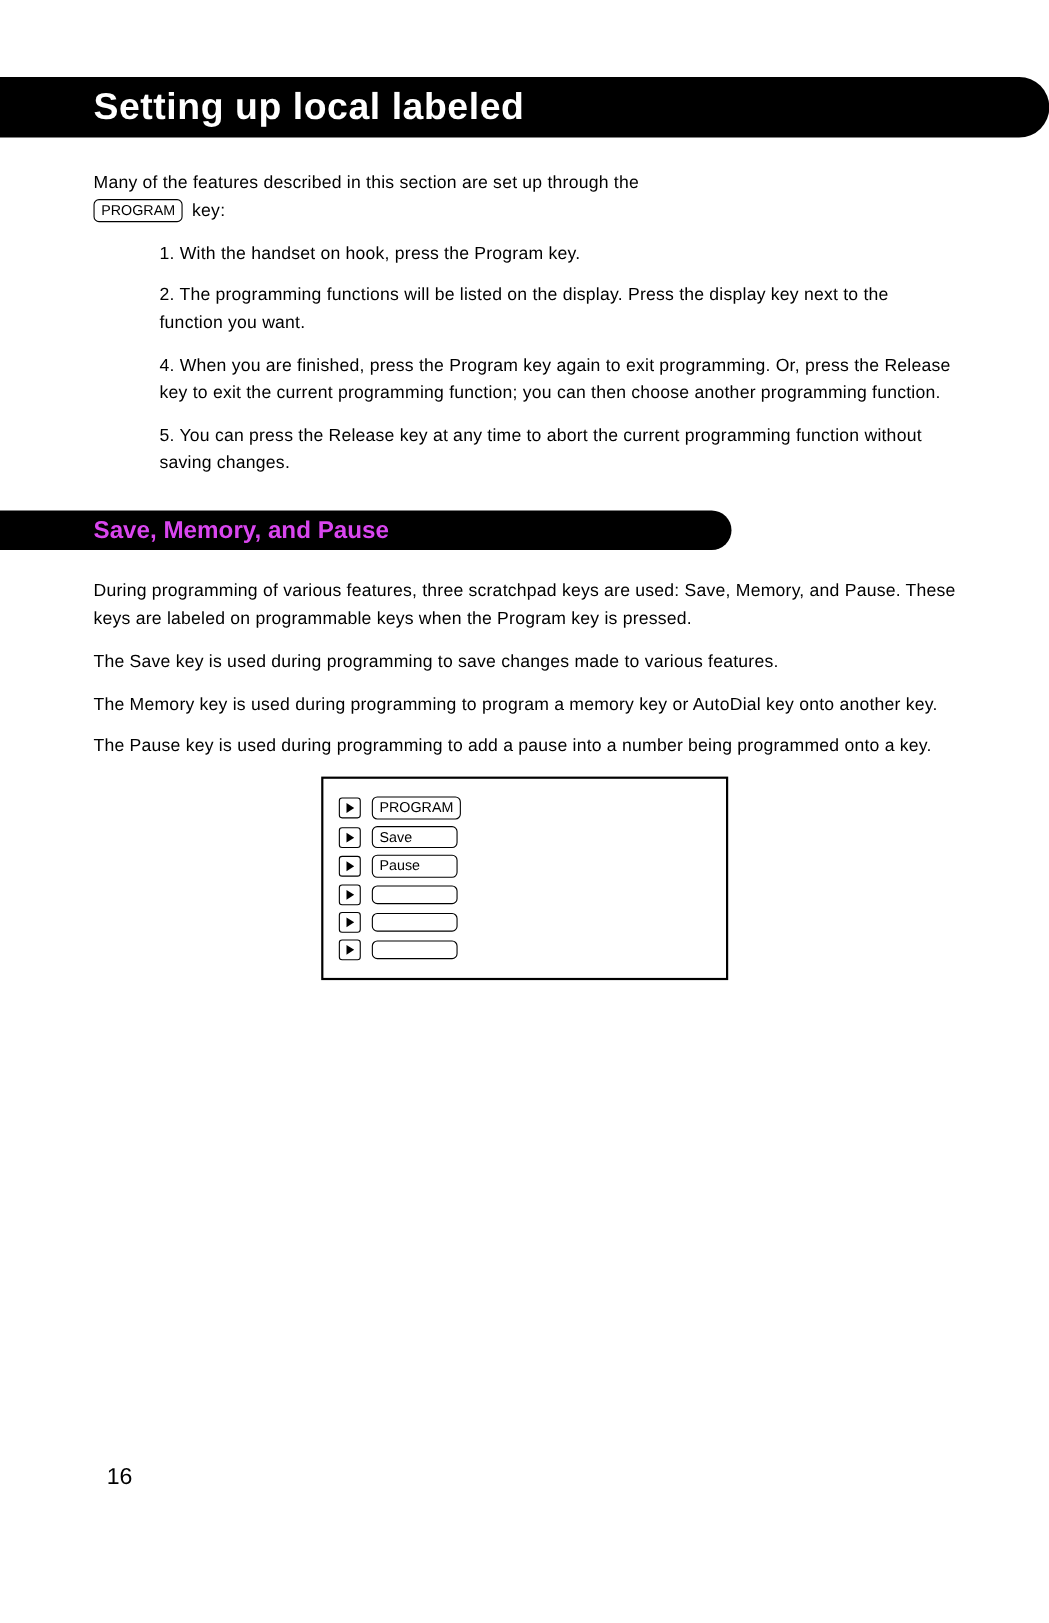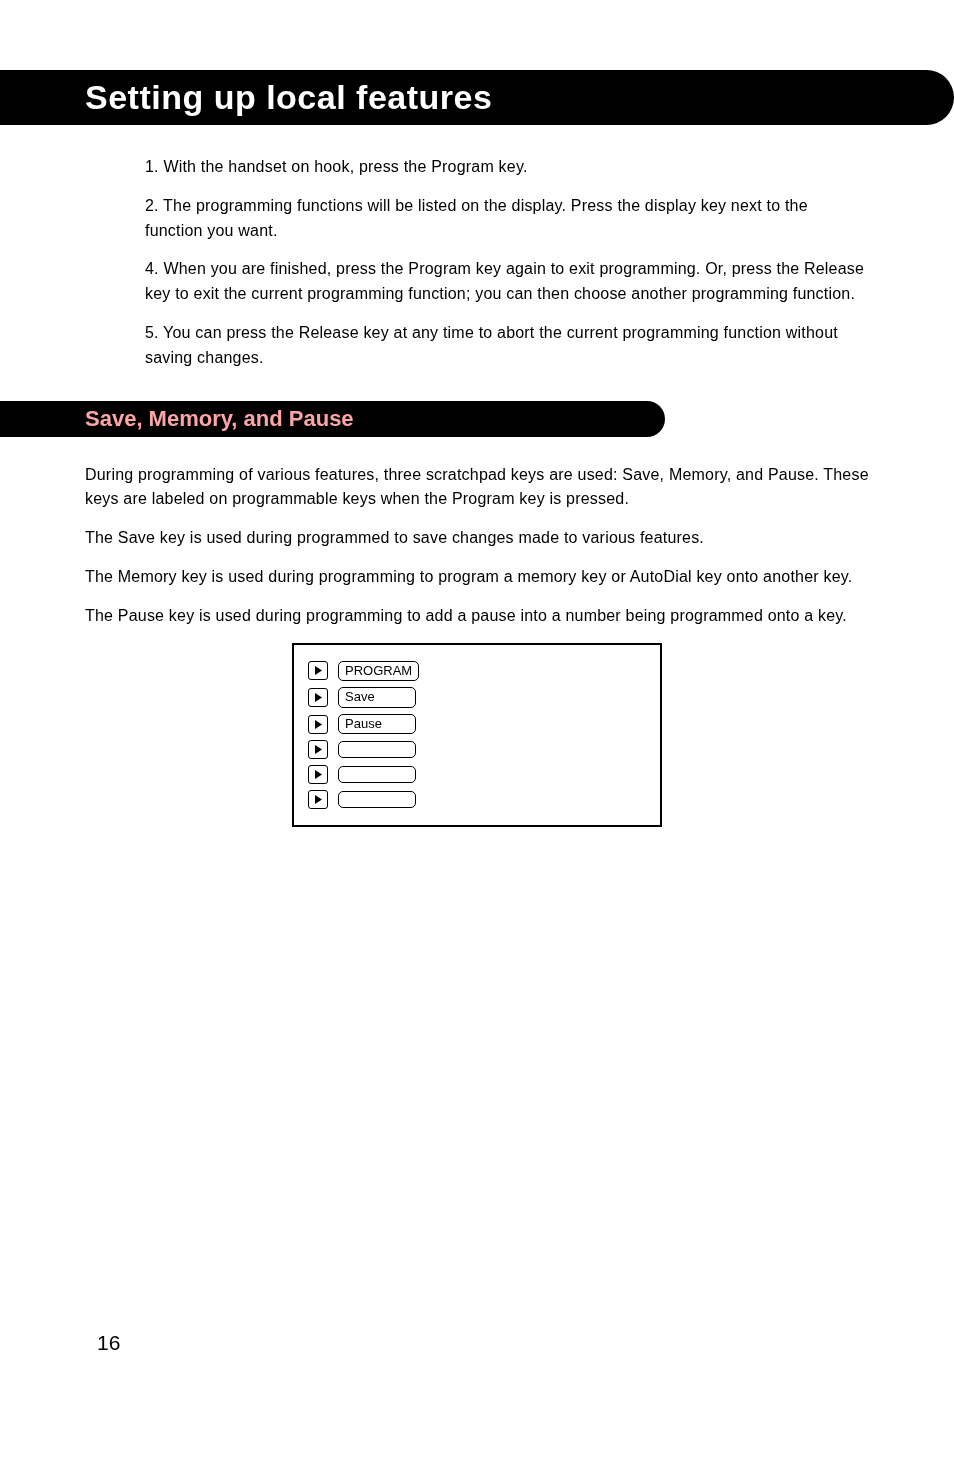--- a/index.html
+++ b/index.html
@@ -22,21 +22,21 @@
     border-radius: 0 50px 50px 0;
   }
   .title-bar h1 {
     font-size: 34px;
     font-weight: bold;
     font-stretch: condensed;
     letter-spacing: 0.5px;
   }
   .subtitle-bar {
     background: #000;
-    color: #fca5a5;
+    color: #d946ef;
     margin: 30px 0 26px -85px;
     padding: 5px 30px 5px 85px;
     border-radius: 0 40px 40px 0;
     width: fit-content;
     min-width: 665px;
   }
   .subtitle-bar h2 {
     font-size: 22px;
     font-weight: bold;
     font-stretch: condensed;
@@ -101,37 +101,42 @@
     font-size: 21px;
     margin-left: 12px;
   }
   .inline-key-line { margin-bottom: 14px; }
 </style>
 </head>
 <body>
 
 <div class="page">
   <div class="title-bar">
-    <h1>Setting up local features</h1>
+    <h1>Setting up local labeled</h1>
   </div>
 
+  <div class="inline-key-line">
+    <span class="body-text" style="display:inline">Many of the features described in this section are set up through the</span><br>
+    <span class="keycap">PROGRAM</span>
+    <span class="body-text" style="display:inline; margin-left:4px">key:</span>
+  </div>
 
   <div class="indent-block">
     <p class="body-text">1. With the handset on hook, press the Program key.</p>
     <p class="body-text">2. The programming functions will be listed on the display. Press the display key next to the function you want.</p>
     <p class="body-text">4. When you are finished, press the Program key again to exit programming. Or, press the Release key to exit the current programming function; you can then choose another programming function.</p>
     <p class="body-text">5. You can press the Release key at any time to abort the current programming function without saving changes.</p>
   </div>
 
   <div class="subtitle-bar">
     <h2>Save, Memory, and Pause</h2>
   </div>
 
   <p class="body-text">During programming of various features, three scratchpad keys are used: Save, Memory, and Pause. These keys are labeled on programmable keys when the Program key is pressed.</p>
-  <p class="body-text">The Save key is used during programmed to save changes made to various features.</p>
+  <p class="body-text">The Save key is used during programming to save changes made to various features.</p>
   <p class="body-text">The Memory key is used during programming to program a memory key or AutoDial key onto another key.</p>
   <p class="body-text">The Pause key is used during programming to add a pause into a number being programmed onto a key.</p>
 
   <div class="panel">
     <div class="kp-row">
       <span class="tri-btn">
         <svg width="9" height="11" viewBox="0 0 9 11">
             <polygon points="1,1 8,5.5 1,10" fill="#000"></polygon>
           </svg>
       </span>

